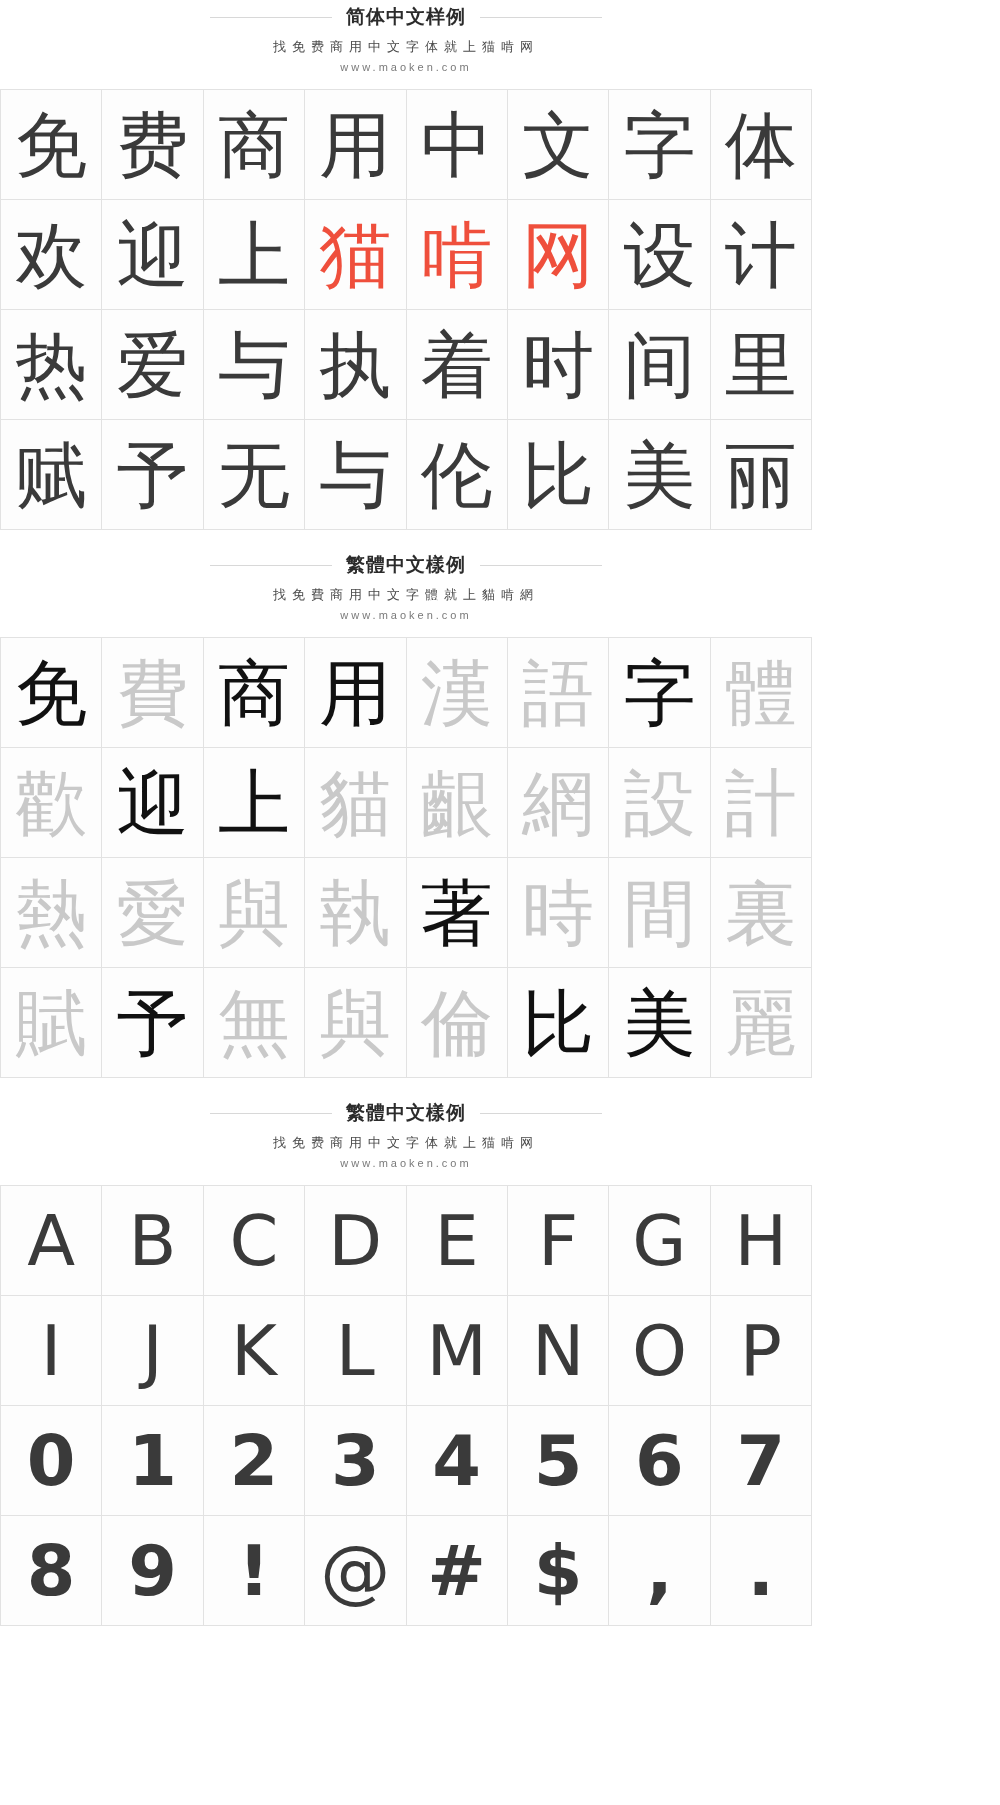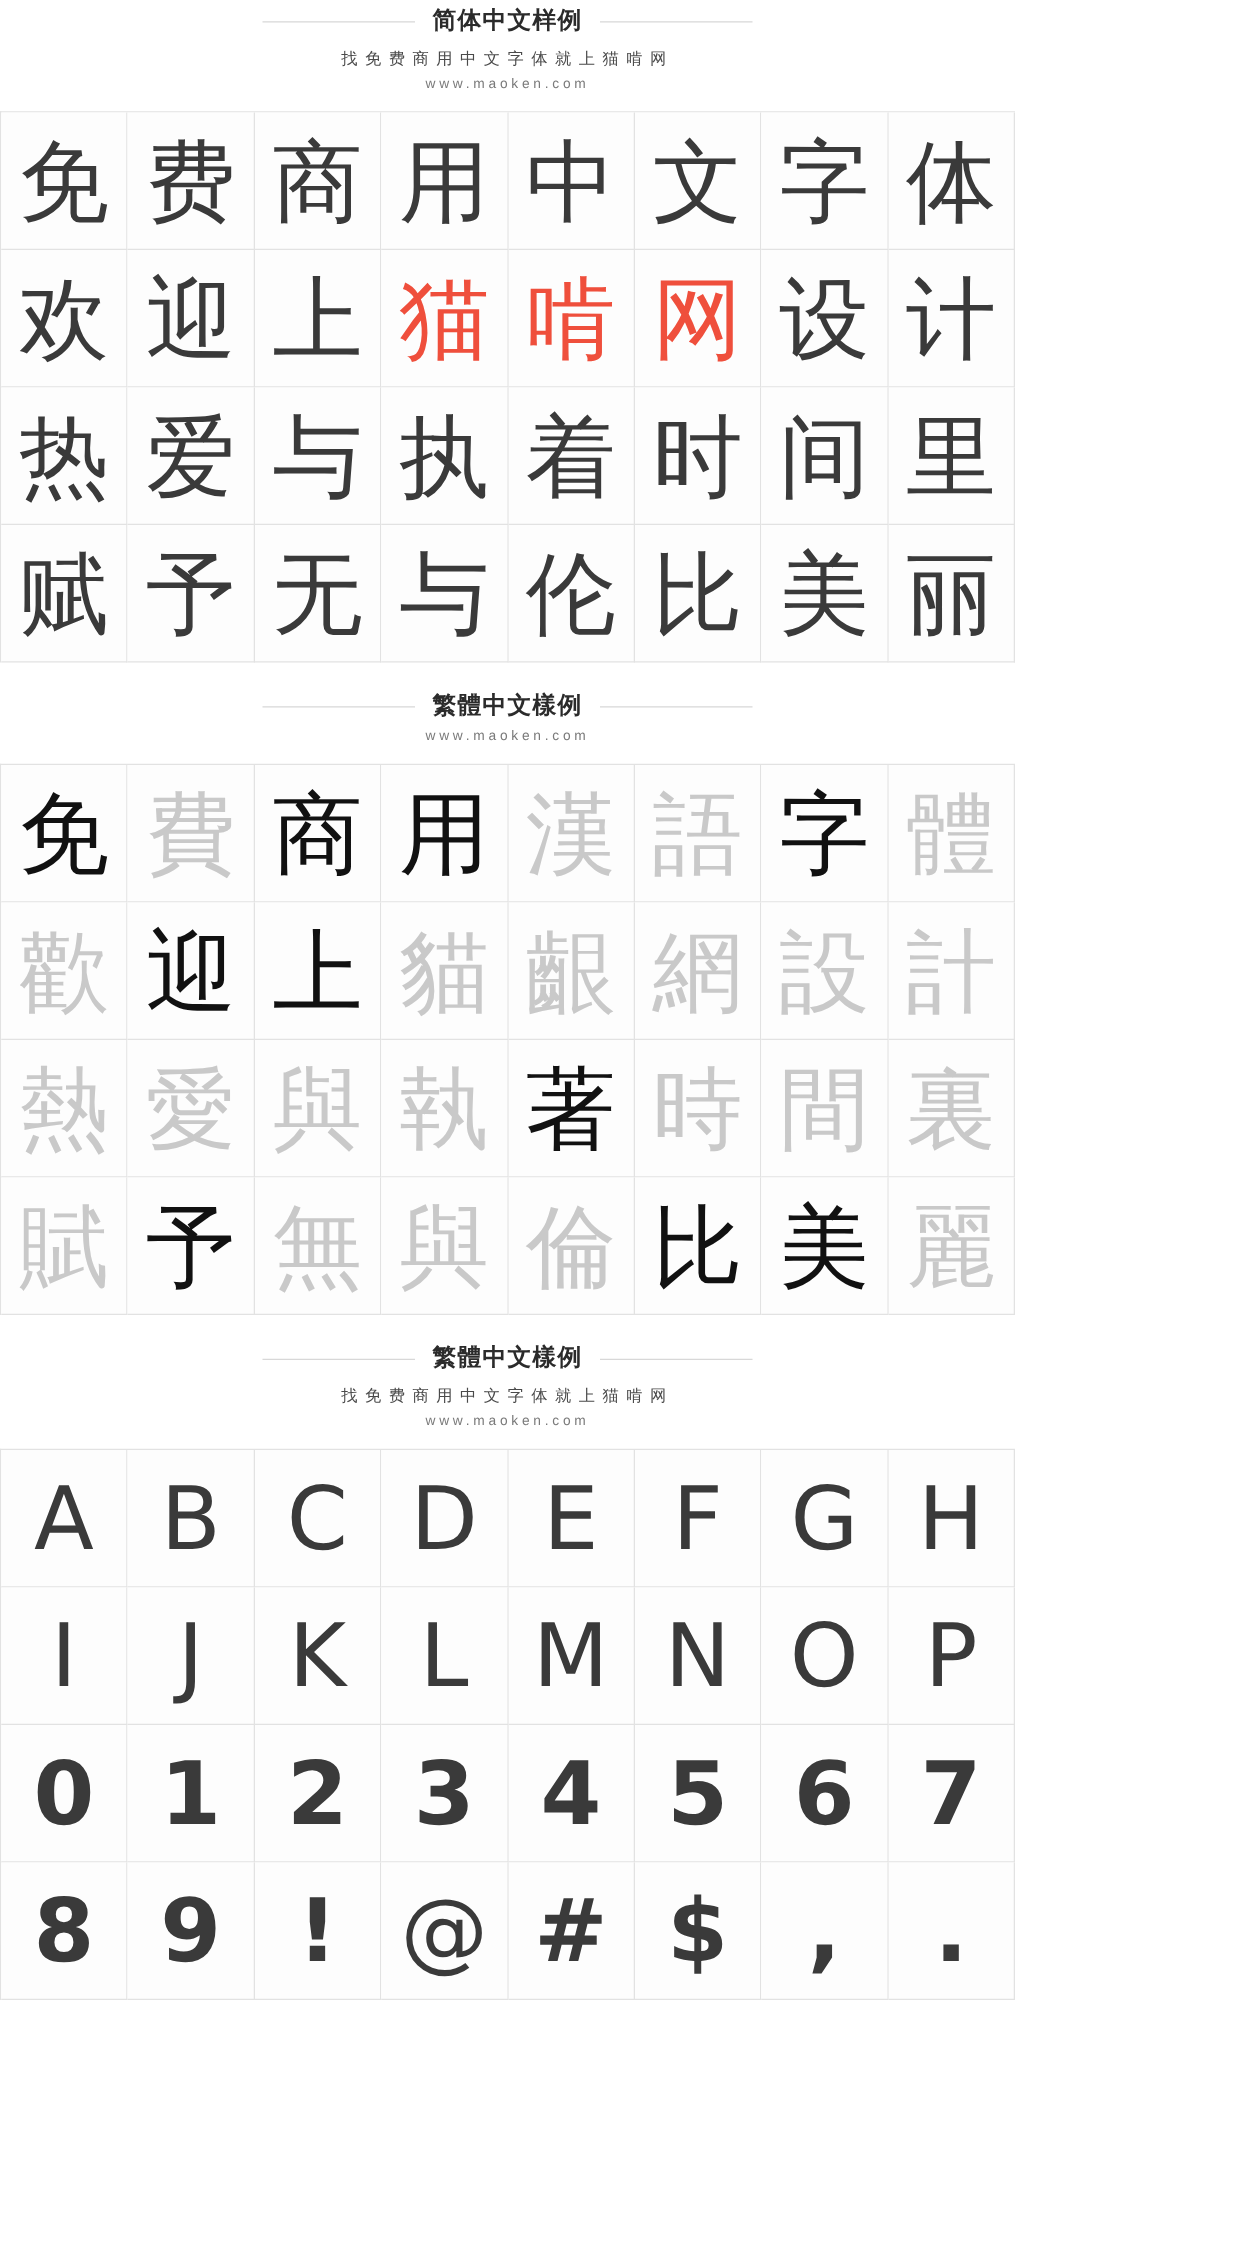--- a/index.html
+++ b/index.html
@@ -206,21 +206,21 @@
           <div class="cell">
             <span>美</span>
           </div>
           <div class="cell">
             <span>丽</span>
           </div>
         </div>
         <div class="sec-gap"></div>
       </div>
       <div class="section">
-        <div class="section-head"><div class="title-rule"></div><div class="section-title">繁體中文樣例</div><div class="sub-line-2">www.maoken.com</div></div>
+        <div class="section-head"><div class="title-rule"></div><div class="section-title">繁體中文樣例</div><div class="sub-line-1">找免費商用中文字體就上貓啃網</div><div class="sub-line-2">www.maoken.com</div></div>
         <div class="grid">
           <div class="cell dark">
             <span>免</span>
           </div>
           <div class="cell dim">
             <span>費</span>
           </div>
           <div class="cell dark">
             <span>商</span>
           </div>

